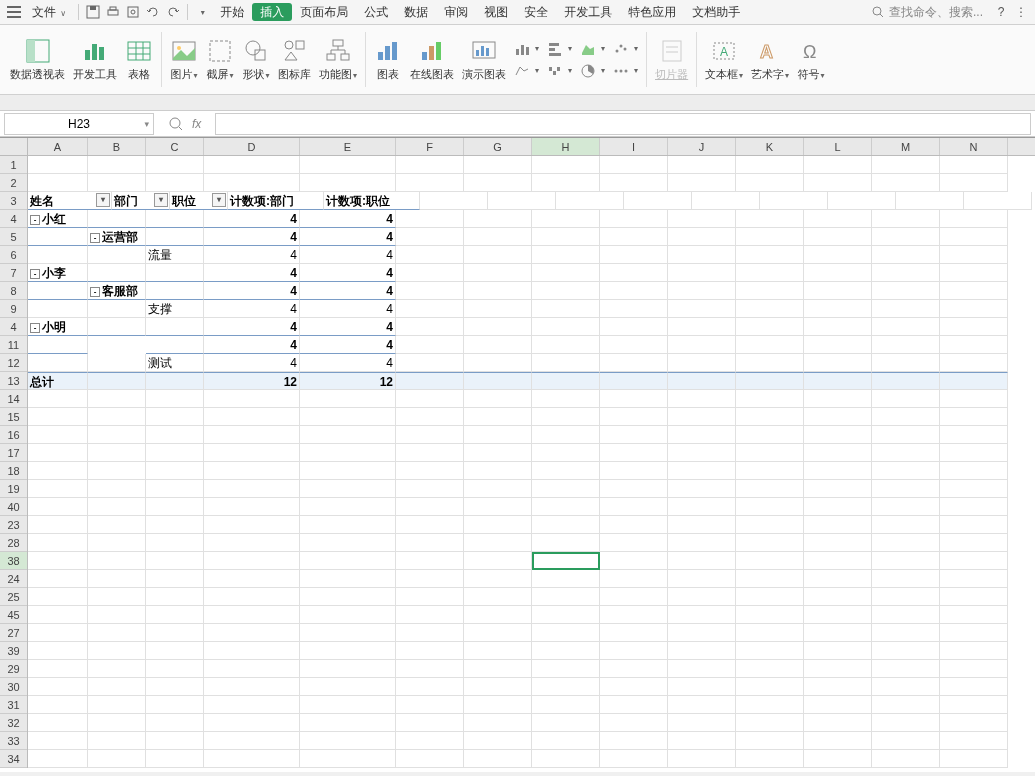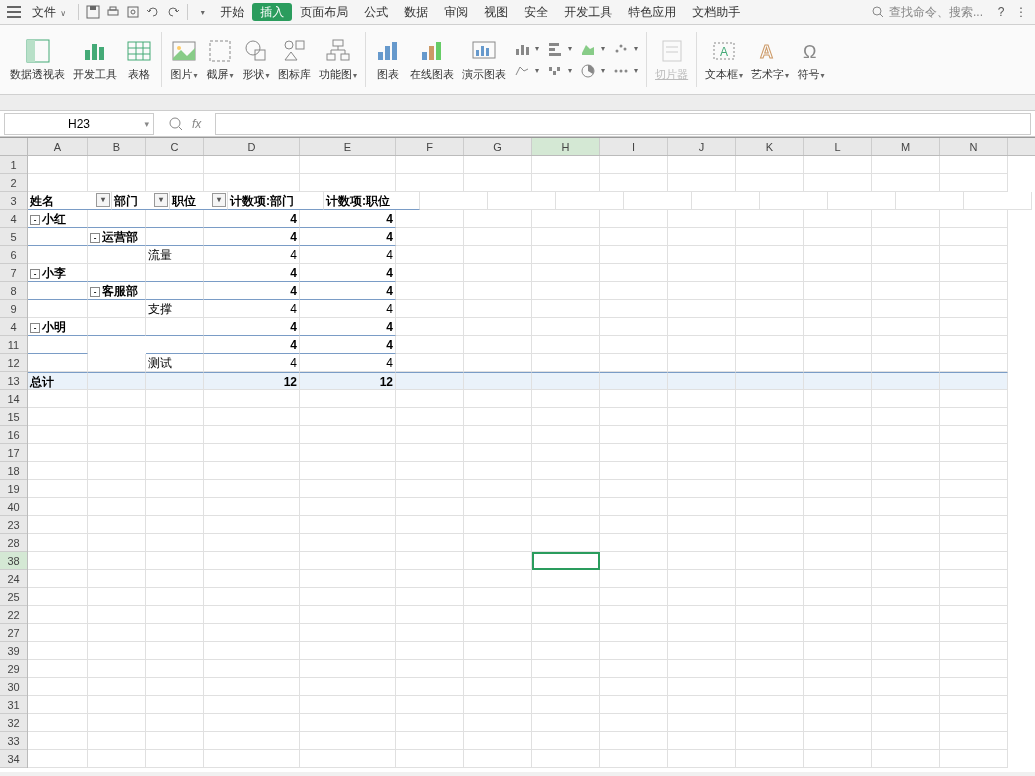--- a/index.html
+++ b/index.html
@@ -398,21 +398,21 @@
       <div class="rowh">16</div>
       <div class="rowh">17</div>
       <div class="rowh">18</div>
       <div class="rowh">19</div>
       <div class="rowh">40</div>
       <div class="rowh">23</div>
       <div class="rowh">28</div>
       <div class="rowh sel">38</div>
       <div class="rowh">24</div>
       <div class="rowh">25</div>
-      <div class="rowh">22</div>
+      <div class="rowh">45</div>
       <div class="rowh">27</div>
       <div class="rowh">39</div>
       <div class="rowh">29</div>
       <div class="rowh">30</div>
       <div class="rowh">31</div>
       <div class="rowh">32</div>
       <div class="rowh">33</div>
       <div class="rowh">34</div>
     </div>
   <div class="cells" id="cells">

